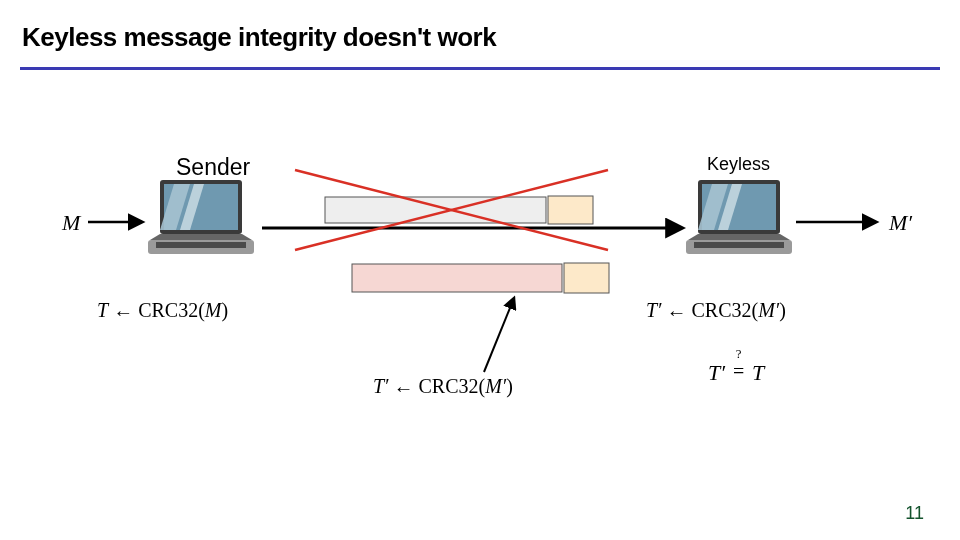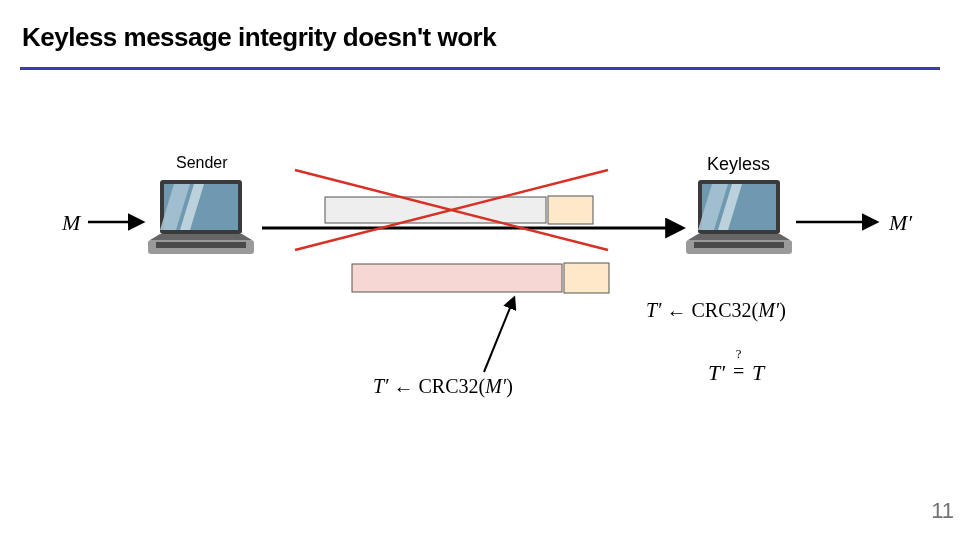--- a/index.html
+++ b/index.html
@@ -1,23 +1,23 @@
 <!DOCTYPE html>
 <html><head>
 <meta charset="utf-8">
 <style>
 html,body{margin:0;padding:0;width:960px;height:540px;background:#fff;font-family:Verdana,Arial,sans-serif;color:#000;overflow:hidden}
 .slide{position:relative;width:960px;height:540px}
 .title{position:absolute;left:22px;top:22px;font-size:26px;font-weight:bold;letter-spacing:-0.5px}
 .hr{position:absolute;left:20px;top:67px;width:920px;height:3px;background:#3a3ab3}
-.labelSender{position:absolute;left:176px;top:154px;font-size:16px}
+.labelSender{position:absolute;left:176px;top:154px;font-size:23px}
 .labelReceiver{position:absolute;left:707px;top:154px;font-size:18px}
 .mathI{font-family:'Times New Roman',serif;font-style:italic;font-size:22px}
 .mathR{font-family:'Times New Roman',serif;font-size:20px}
-.pagenum{position:absolute;right:6px;bottom:16px;font-size:22px;color:#737373}
+.pagenum{position:absolute;right:36px;bottom:16px;font-size:18px;color:#14532d}
 svg{position:absolute;left:0;top:0}
 </style>
 </head>
 <body>
 
 <div class="slide">
   <div class="title">Keyless message integrity doesn't work</div>
   <div class="hr"></div>
 
   <div class="labelSender">Sender</div>
@@ -26,20 +26,23 @@
   <div class="mathI" style="left:62px;top:210px;position:absolute">M</div>
 
   <div class="mathI" style="left:889px;top:210px;position:absolute">M′</div>
 
   <div class="mathI" style="left:437px;top:199px;position:absolute">M</div>
   <div class="mathI" style="left:569px;top:198px;position:absolute">T</div>
 
   <div class="mathI" style="left:441px;top:267px;position:absolute">M′</div>
   <div class="mathI" style="left:575px;top:266px;position:absolute">T′</div>
 
+  <div class="mathR" style="left:97px;top:299px;position:absolute">
+    <span style="font-style:italic">T</span> ← CRC32(<span style="font-style:italic">M</span>)
+  </div>
 
   <div class="mathR" style="left:373px;top:375px;position:absolute">
     <span style="font-style:italic">T′</span> ← CRC32(<span style="font-style:italic">M′</span>)
   </div>
 
   <div class="mathR" style="left:646px;top:299px;position:absolute">
     <span style="font-style:italic">T′</span> ← CRC32(<span style="font-style:italic">M′</span>)
   </div>
 
   <div style="position:absolute;left:708px;top:360px">

